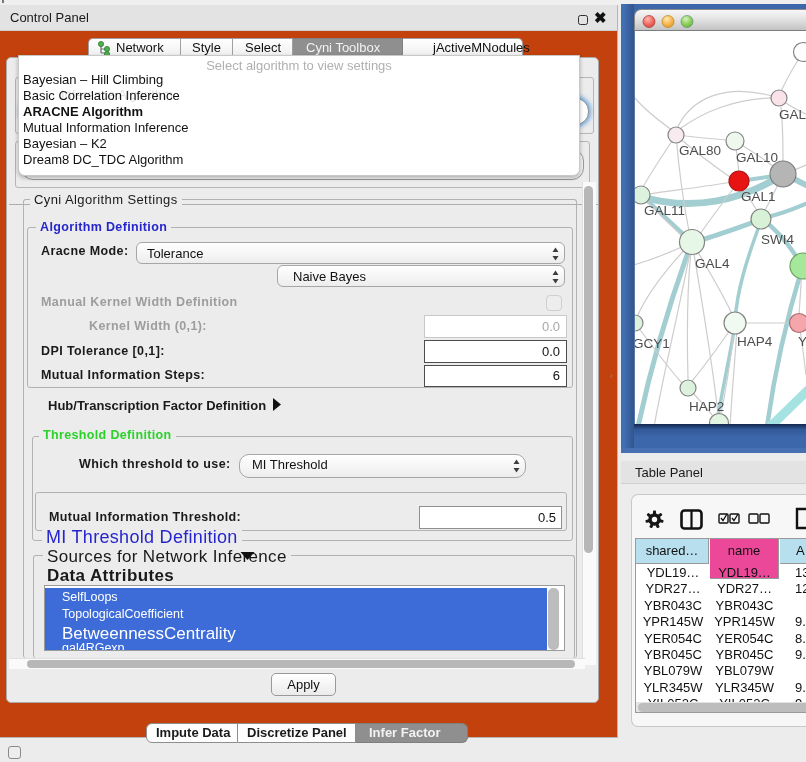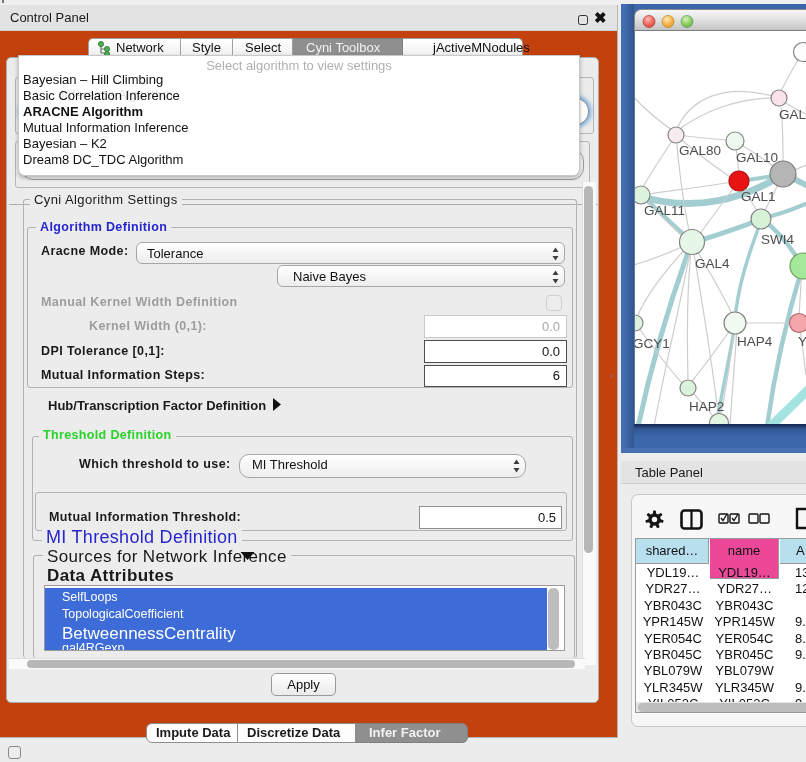--- a/index.html
+++ b/index.html
@@ -127,21 +127,21 @@
     </div>
   </div>
 
   <div class="abs" style="left:271px;top:668px;width:65px;height:23px;background:linear-gradient(#ffffff,#ebebeb);border:1px solid #999;border-radius:5px;text-align:center;font-size:13px;color:#111;line-height:21px;">Apply</div>
 
   <div class="abs" style="left:146px;top:703px;width:324px;height:20px;margin-top:15px;">
     <div class="abs" style="left:0;top:0;width:92px;height:20px;background:#fdfdfd;border:1px solid #8d8d8d;border-radius:6px 0 0 6px;"></div>
     <div class="abs" style="left:92px;top:0;width:118px;height:20px;background:#fdfdfd;border:1px solid #8d8d8d;border-left:none;"></div>
     <div class="abs" style="left:210px;top:0;width:112px;height:20px;background:#8f8f8f;border:1px solid #7f7f7f;border-left:none;border-radius:0 6px 6px 0;"></div>
     <div class="abs" style="left:10px;top:2px;font-size:13px;font-weight:bold;color:#1a1a1a;">Impute Data</div>
-    <div class="abs" style="left:101px;top:2px;font-size:13px;font-weight:bold;color:#1a1a1a;">Discretize Data</div>
+    <div class="abs" style="left:101px;top:2px;font-size:13px;font-weight:bold;color:#1a1a1a;">Discretize Panel</div>
     <div class="abs" style="left:223px;top:2px;font-size:13px;font-weight:bold;color:#f2f2f2;">Infer Factor</div>
   </div>
 </div>
 
 <div class="abs" id="popup" style="left:18px;top:55px;width:562px;height:121px;background:#fff;border:1px solid #c9c9c9;border-radius:0 0 7px 7px;box-shadow:0 2px 4px rgba(0,0,0,0.28);">
   <div class="abs" style="left:0;top:2px;width:100%;text-align:center;font-size:13px;color:#b0b0b0;">Select algorithm to view settings</div>
   <div class="abs" style="left:42px;top:31px;font-size:13px;color:rgba(110,110,110,0.22);">Inference Algorithm</div>
   <div class="abs" style="left:4px;top:16px;font-size:13px;color:#111;">Bayesian – Hill Climbing</div>
   <div class="abs" style="left:4px;top:32px;font-size:13px;color:#111;">Basic Correlation Inference</div>
   <div class="abs" style="left:4px;top:48px;font-size:13px;color:#111;font-weight:bold;">ARACNE Algorithm</div>

